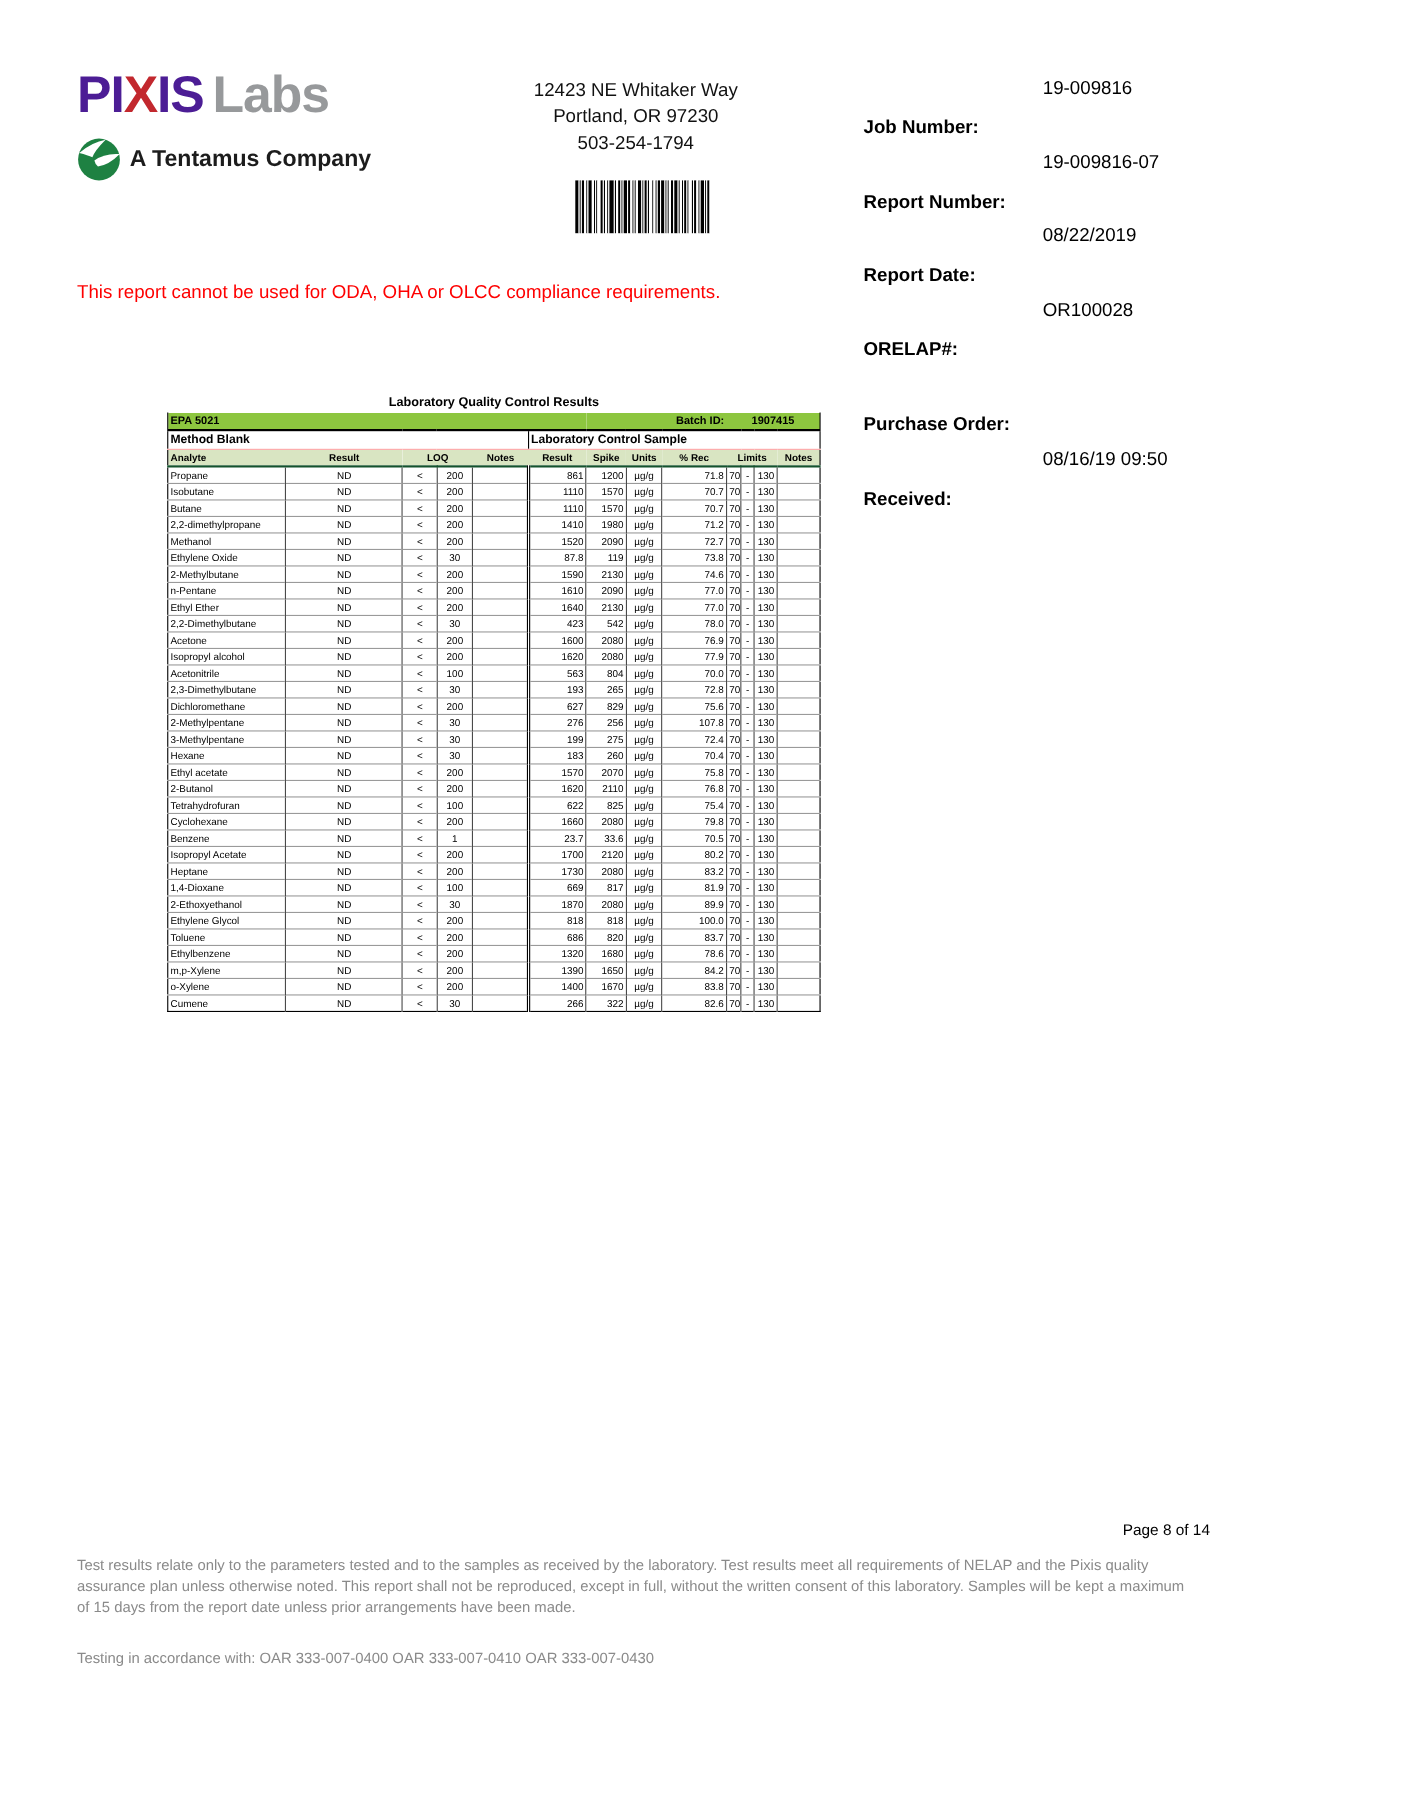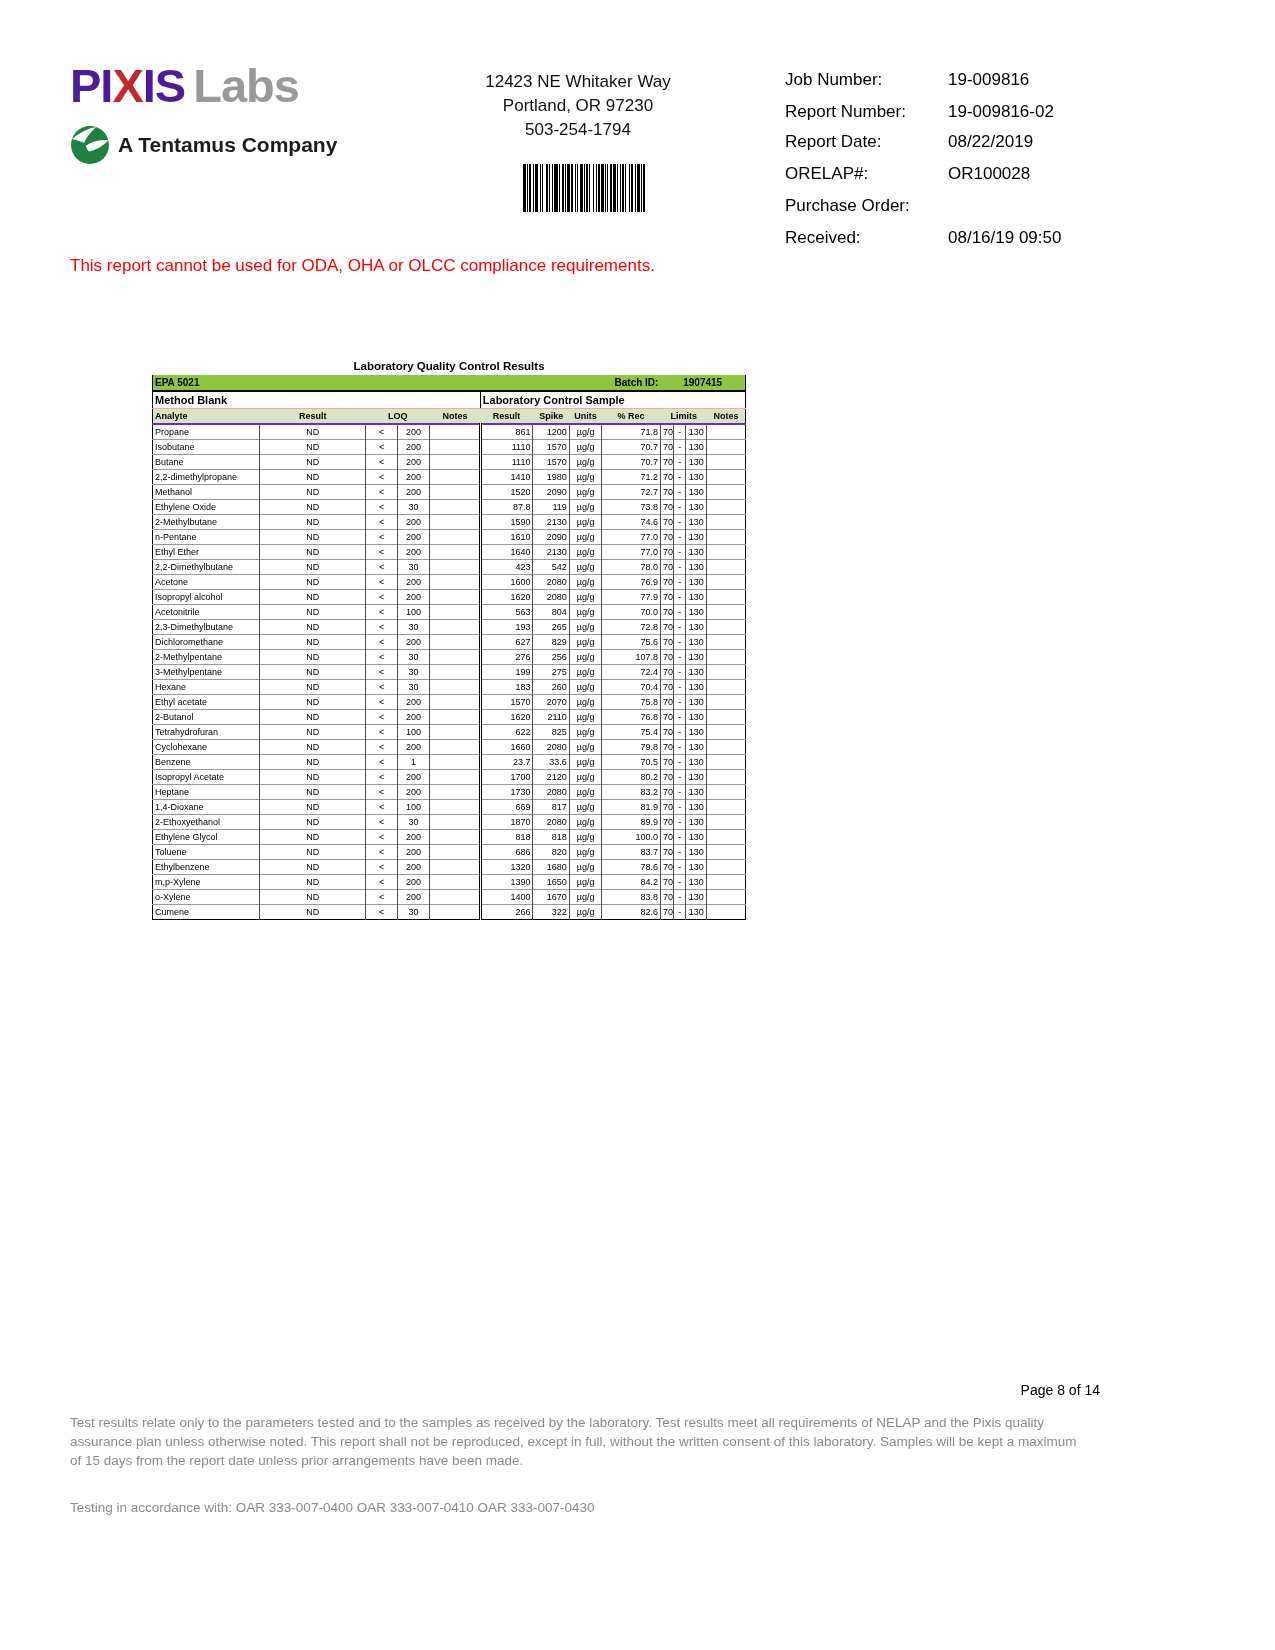--- a/index.html
+++ b/index.html
@@ -18,39 +18,39 @@
 
   .addr{position:absolute;left:428px;top:70px;width:300px;text-align:center;
         font-size:17px;line-height:24px;color:#111;}
 
   .barcode{position:absolute;left:523px;top:164px;width:150px;height:48px;
            display:flex;align-items:stretch;}
   .barcode .bar{height:100%;}
 
   .meta{position:absolute;left:785px;top:70px;width:420px;}
   .meta-row{display:flex;margin-bottom:10px;}
-  .meta-label{width:163px;font-weight:normal;font-size:17px;}
+  .meta-label{width:163px;font-weight:bold;font-size:17px;margin-top:36px;}
   .meta-value{font-size:17px;}
   .meta-row.gap{margin-bottom:12px;}
 
   .notice{position:absolute;left:70px;top:256px;font-size:17px;color:#fe0000;}
 
   
   .qc-wrap{position:absolute;left:152px;top:360px;width:594px;}
   .qc-title{font-weight:bold;font-size:11.5px;text-align:center;margin-bottom:3px;}
   table.qc{border-collapse:collapse;table-layout:fixed;width:594px;
            border-left:1px solid #000;border-right:1px solid #000;border-bottom:1px solid #000;}
   table.qc td{padding:0 2px;overflow:hidden;white-space:nowrap;font-size:9px;height:14px;}
 
   tr.epa-row td{background:#8dc63f;font-weight:bold;font-size:10px;height:15px;
                 border-bottom:2px solid #000;}
   tr.sect-row td{font-weight:bold;font-size:11px;height:16px;border-bottom:1px solid #fca5a5;}
   td.sect-right{border-left:1px solid #000;}
   tr.colhead-row td{background:#d9e5c2;font-weight:bold;font-size:9px;height:14px;
-                    border-bottom:2px solid #6d28d9;text-align:center;}
+                    border-bottom:2px solid #14532d;text-align:center;}
   tr.colhead-row td.h-analyte{text-align:left;}
 
   tr.data-row td{border-left:1px solid #4a4a4a;border-top:1px solid #9a9a9a;}
   tr.data-row td:first-child{border-left:none;}
   tr.data-row td.lcs-start{border-left:3px double #000;}
   td.ta-l{text-align:left;} td.ta-c{text-align:center;} td.ta-r{text-align:right;}
   td.units{font-size:8px;}
 
   
   .page-num{position:absolute;top:1382px;right:175px;font-size:14px;color:#000;}
@@ -165,21 +165,21 @@
       <div class="bar" style="width: 1px; background: rgb(255, 255, 255);"></div>
     </div>
 
   <div class="meta">
     <div class="meta-row gap">
       <span class="meta-label">Job Number:</span>
       <span class="meta-value">19-009816</span>
     </div>
     <div class="meta-row">
       <span class="meta-label">Report Number:</span>
-      <span class="meta-value">19-009816-02</span>
+      <span class="meta-value">19-009816-07</span>
     </div>
     <div class="meta-row gap">
       <span class="meta-label">Report Date:</span>
       <span class="meta-value">08/22/2019</span>
     </div>
     <div class="meta-row gap">
       <span class="meta-label">ORELAP#:</span>
       <span class="meta-value">OR100028</span>
     </div>
     <div class="meta-row gap">

